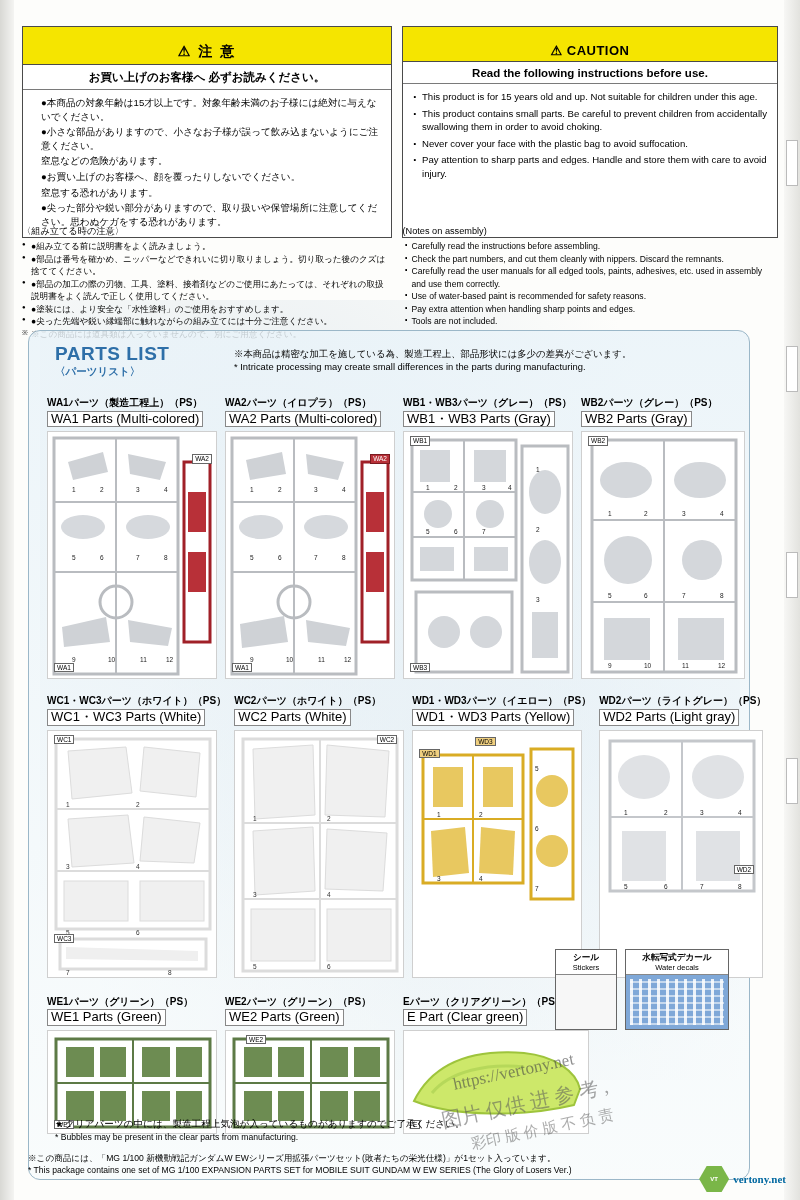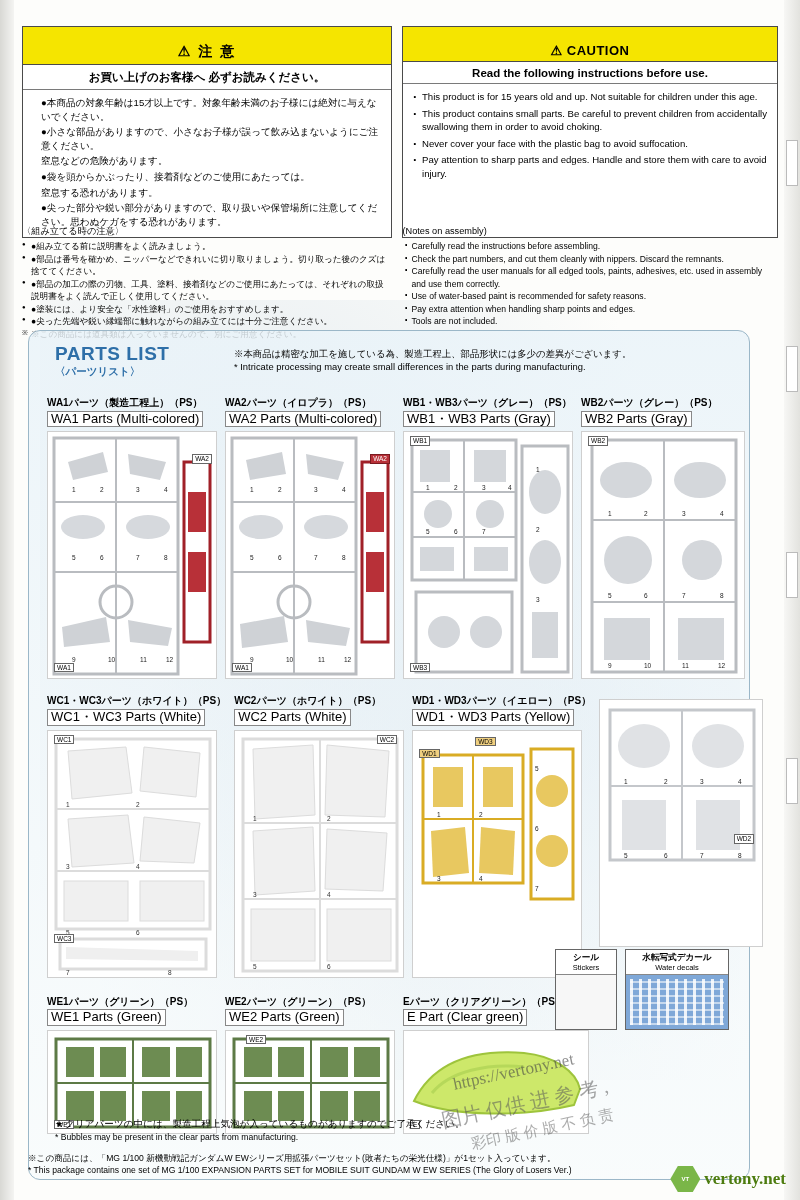--- a/index.html
+++ b/index.html
@@ -130,21 +130,21 @@
     font-size:17px; color:rgba(70,70,70,.6); font-family:"Liberation Serif", serif;
   }
   .wm-badge {
     position:absolute; right:14px; bottom:8px; display:flex; align-items:center; gap:4px;
   }
   .wm-badge .hex {
     width:30px; height:26px; background:#7ab648; color:#fff; font-size:6px; font-weight:bold;
     display:flex; align-items:center; justify-content:center; text-align:center; line-height:1.05;
     clip-path:polygon(25% 0,75% 0,100% 50%,75% 100%,25% 100%,0 50%);
   }
-  .wm-badge .txt { font-size:17px; font-weight:bold; color:#4d7c0f; font-family:"Liberation Serif", serif; }
+  .wm-badge .txt { font-size:11px; font-weight:bold; color:#0369a1; font-family:"Liberation Serif", serif; }
 </style>
 </head>
 <body>
 
 <div class="page">
   <div class="edge-left"></div>
   <div class="edge-right"></div>
   <div class="right-tabs">
       <div></div>
       <div></div>
@@ -155,21 +155,21 @@
 
   <div class="warn-wrap">
     <div class="warn-box warn-jp">
       <div class="warn-head">⚠ 注 意</div>
       <div class="warn-sub">お買い上げのお客様へ 必ずお読みください。</div>
       <div class="warn-body">
         <ul>
           <li>●本商品の対象年齢は15才以上です。対象年齢未満のお子様には絶対に与えないでください。</li>
           <li>●小さな部品がありますので、小さなお子様が誤って飲み込まないようにご注意ください。</li>
           <li>窒息などの危険があります。</li>
-          <li>●袋を頭からかぶったり、接着剤などのご使用にあたっては。</li>
+          <li>●お買い上げのお客様へ、顔を覆ったりしないでください。</li>
           <li>窒息する恐れがあります。</li>
           <li>●尖った部分や鋭い部分がありますので、取り扱いや保管場所に注意してください。思わぬケガをする恐れがあります。</li>
         </ul>
       </div>
     </div>
     <div class="warn-box warn-en">
       <div class="warn-head en">⚠ CAUTION</div>
       <div class="warn-sub">Read the following instructions before use.</div>
       <div class="warn-body en">
         <ul>
@@ -472,20 +472,24 @@
                   <text x="122" y="100">6</text>
                   <text x="122" y="160">7</text>
               </g>
             </svg>
             <span class="rtag" style="left:6px;top:18px;background:#f0d080;">WD1</span>
             <span class="rtag" style="left:62px;top:6px;background:#f0d080;">WD3</span>
           </div>
         </div>
 
         <div class="cell">
+          <div class="cap">
+            <span class="jp">WD2パーツ（ライトグレー）（PS）</span><br>
+            <span class="en">WD2 Parts (Light gray)</span>
+          </div>
           <div class="runner gray" style="width:164px;height:248px;">
             <svg width="164" height="248" viewBox="0 0 164 248">
               <rect x="10" y="10" width="144" height="150" fill="none" stroke="#c4c7cb" stroke-width="3"></rect>
               <line x1="10" y1="86" x2="154" y2="86" stroke="#c4c7cb" stroke-width="2"></line>
               <line x1="82" y1="10" x2="82" y2="160" stroke="#c4c7cb" stroke-width="2"></line>
               <ellipse cx="44" cy="46" rx="26" ry="22" fill="#e0e2e5"></ellipse>
               <ellipse cx="118" cy="46" rx="26" ry="22" fill="#e0e2e5"></ellipse>
               <rect x="22" y="100" width="44" height="50" fill="#e0e2e5"></rect>
               <rect x="96" y="100" width="44" height="50" fill="#e0e2e5"></rect>
               <g fill="#222" font-size="6.5" font-family="Liberation Sans">

